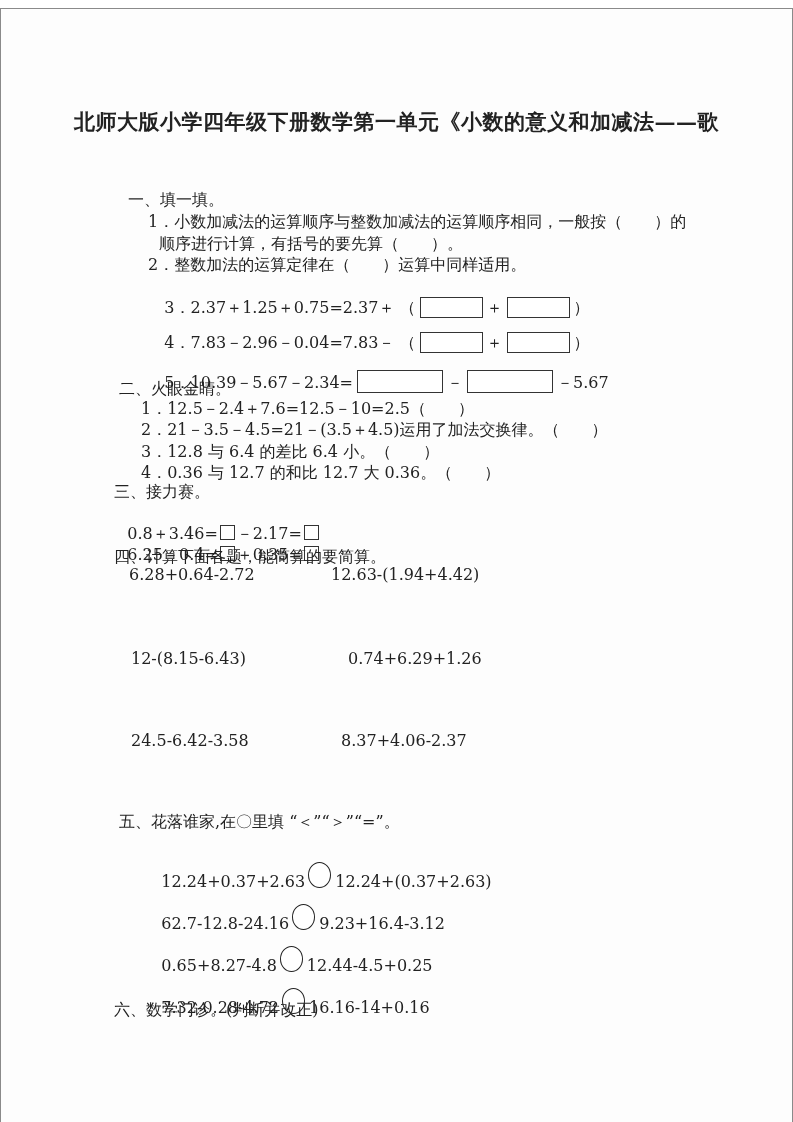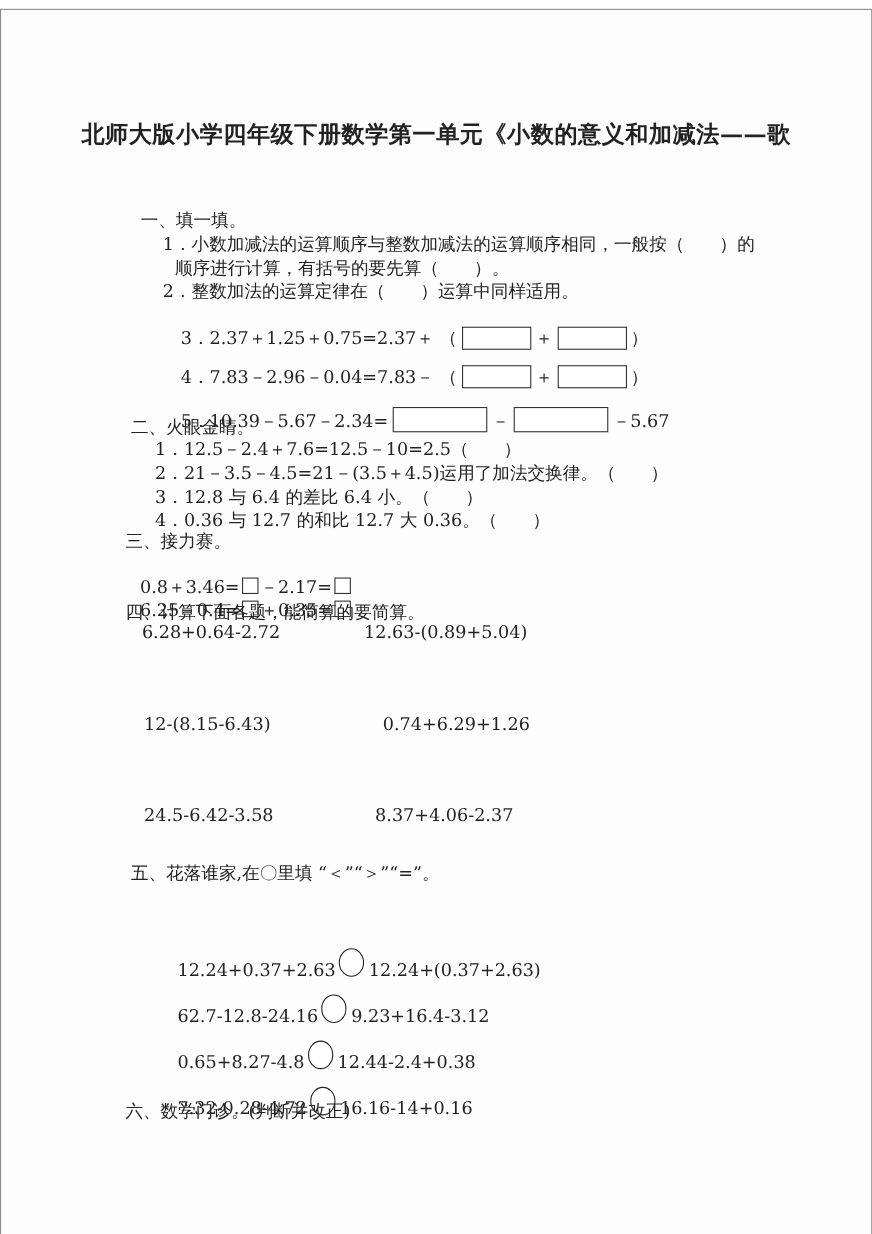--- a/index.html
+++ b/index.html
@@ -99,35 +99,35 @@
   <div class="line" style="left:113px; top:473px">三、接力赛。</div>
   <div class="line" style="left:106px; top:495px">
     <span>0.8＋3.46=</span><span class="relay-square"></span><span>－2.17=</span><span class="relay-square"></span>
   </div>
   <div class="line" style="left:106px; top:516px">
     <span>6.25－0.4=</span><span class="relay-square"></span><span>＋0.35=</span><span class="relay-square"></span>
   </div>
 
   <div class="line" style="left:113px; top:538px">四、计算下面各题，能简算的要简算。</div>
   <div class="line" style="left:128px; top:556px">6.28+0.64-2.72</div>
-  <div class="line" style="left:330px; top:556px">12.63-(0.89+5.04)</div>
+  <div class="line" style="left:330px; top:556px">12.63-(1.94+4.42)</div>
   <div class="line" style="left:130px; top:640px">12-(8.15-6.43)</div>
   <div class="line" style="left:347px; top:640px">0.74+6.29+1.26</div>
   <div class="line" style="left:130px; top:722px">24.5-6.42-3.58</div>
   <div class="line" style="left:340px; top:722px">8.37+4.06-2.37</div>
 
-  <div class="line" style="left:118px; top:775px">五、花落谁家,在〇里填 “＜”“＞”“=”。</div>
+  <div class="line" style="left:118px; top:803px">五、花落谁家,在〇里填 “＜”“＞”“=”。</div>
   <div class="line" style="left:140px; top:838px">
     <span>12.24+0.37+2.63</span><span class="compare-circle"></span><span>12.24+(0.37+2.63)</span>
   </div>
   <div class="line" style="left:140px; top:880px">
     <span>62.7-12.8-24.16</span><span class="compare-circle"></span><span>9.23+16.4-3.12</span>
   </div>
   <div class="line" style="left:140px; top:922px">
-    <span>0.65+8.27-4.8</span><span class="compare-circle"></span><span>12.44-2.4+0.38</span>
+    <span>0.65+8.27-4.8</span><span class="compare-circle"></span><span>12.44-4.5+0.25</span>
   </div>
   <div class="line" style="left:140px; top:964px">
     <span>7.32-0.28-4.72</span><span class="compare-circle"></span><span>16.16-14+0.16</span>
   </div>
 
   <div class="line" style="left:113px; top:991px">六、数学门诊。(判断并改正)</div>
 
 </div>
 
 </body></html>

